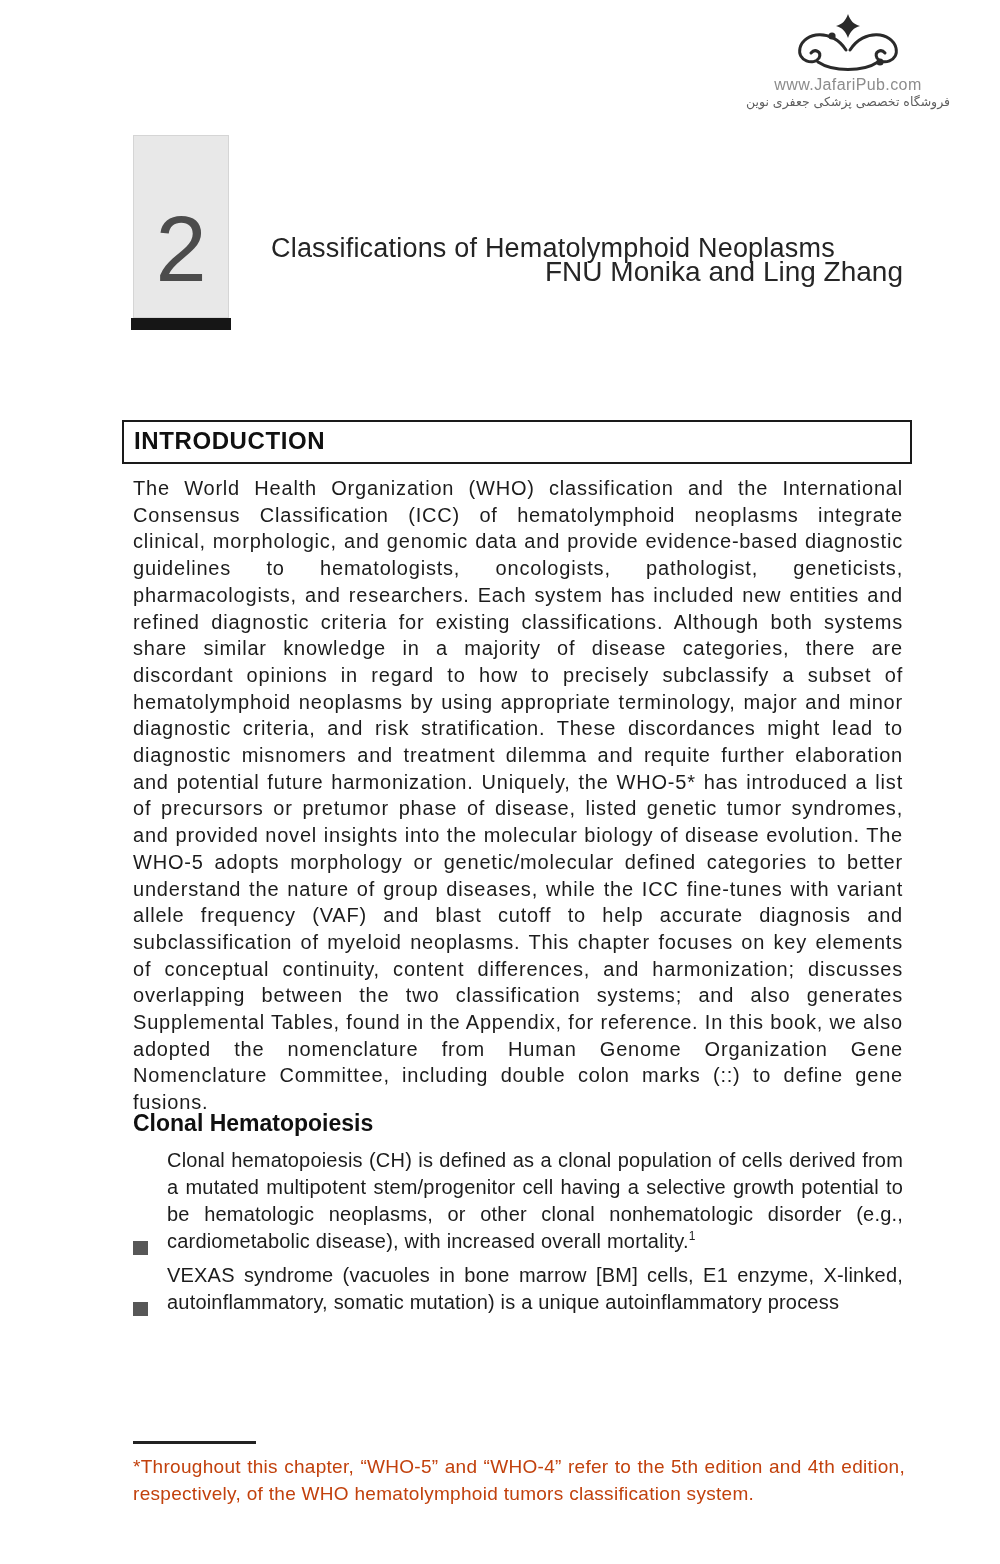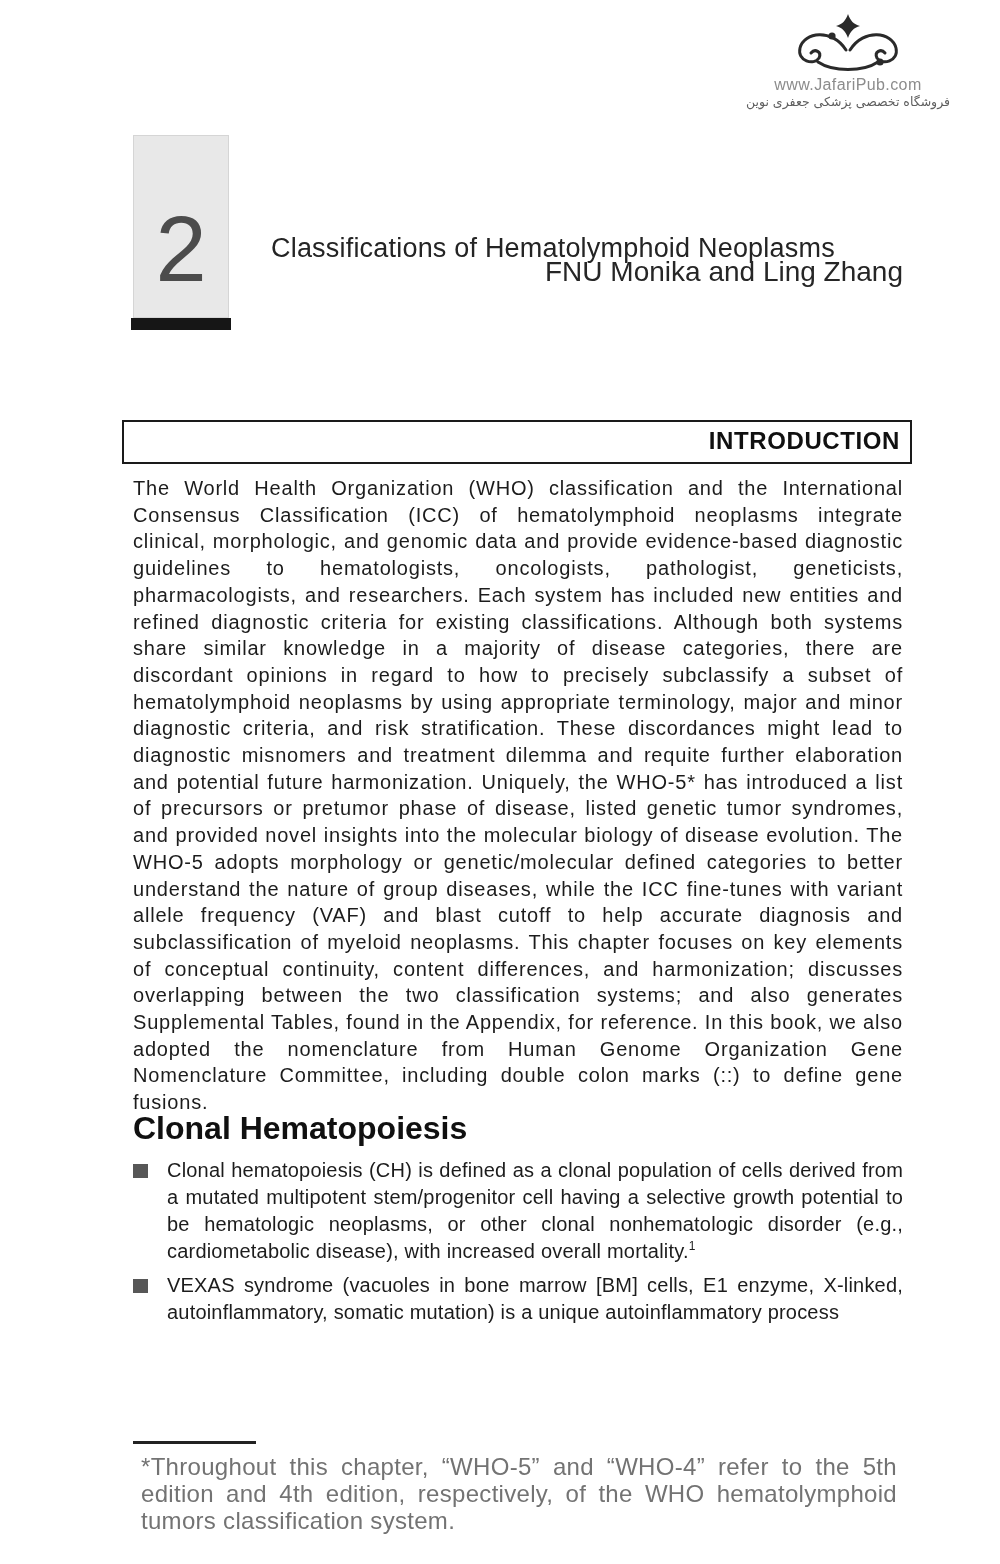--- a/index.html
+++ b/index.html
@@ -25,47 +25,47 @@
   .chapter-title {
     position:absolute; left:255px; top:217px; margin:16px;
     font-size:27px; font-weight:400; color:#242424; letter-spacing:0.2px; white-space:nowrap;
   }
   .chapter-authors {
     position:absolute; left:255px; top:256px; width:648px; text-align:right;
     font-size:28px; color:#262626;
   }
 
   
-  .section-heading-box { border:2px solid #1a1a1a; padding:5px 10px 7px 10px; background:#fff;text-align:right; }
+  .section-heading-box { border:2px solid #1a1a1a; padding:5px 10px 7px 10px; background:#fff; }
   .section-heading-box h2 { margin:0; font-size:24px; font-weight:700; color:#101010; letter-spacing:0.6px; }
 
   
   .intro-section { position:absolute; left:122px; top:420px; width:790px; }
   .body-text {
     margin:11px 0 0 11px; width:770px;
     font-size:20px; line-height:26.7px; letter-spacing:0.8px;
     text-align:justify; color:#1c1c1c;
   }
 
   
   .updates-section { position:absolute; left:122px; top:1095px; width:790px; }
-  .subsection-heading { margin:15px 0 10px 11px; font-size:32px; font-weight:700; color:#101010; }
+  .subsection-heading { margin:15px 0 10px 11px; font-size:23px; font-weight:700; color:#101010; }
   .bullets { list-style:none; margin:0 0 0 11px; padding:0; }
-  .bullets li { display:flex; margin-bottom:7px; }
+  .bullets li { display:flex; margin-bottom:7px;align-items:flex-end; }
   .bullet-square { flex:0 0 auto; width:15px; height:14px; background:#575757; margin:7px 19px 0 0; }
   .bullet-text {
     width:736px; font-size:20px; line-height:27px; letter-spacing:0.2px;
     text-align:justify; color:#1c1c1c;
   }
   .bullet-text sup { font-size:12px; line-height:0; vertical-align:super; }
 
   
   .footnote { position:absolute; left:133px; top:1441px; width:772px; }
   .footnote-rule { width:123px; height:2.5px; background:#222; margin-bottom:9px; }
-  .footnote p { margin:8px; font-size:24px; line-height:27px; letter-spacing:0.3px; text-align:justify; color:#737373; }
+  .footnote p { margin:0; font-size:19px; line-height:27px; letter-spacing:0.3px; text-align:justify; color:#c2410c; }
 </style>
 </head>
 <body>
 
 <div class="page">
 
   <header class="brand">
     <svg width="120" height="62" viewBox="0 0 120 62" aria-hidden="true">
       <g fill="none" stroke="#2a2a2a" stroke-width="3" stroke-linecap="round">
         <path d="M58 38 C44 16, 16 20, 12 36 C9 49, 26 54, 31 46 C34 40, 27 36, 23 41"></path>

